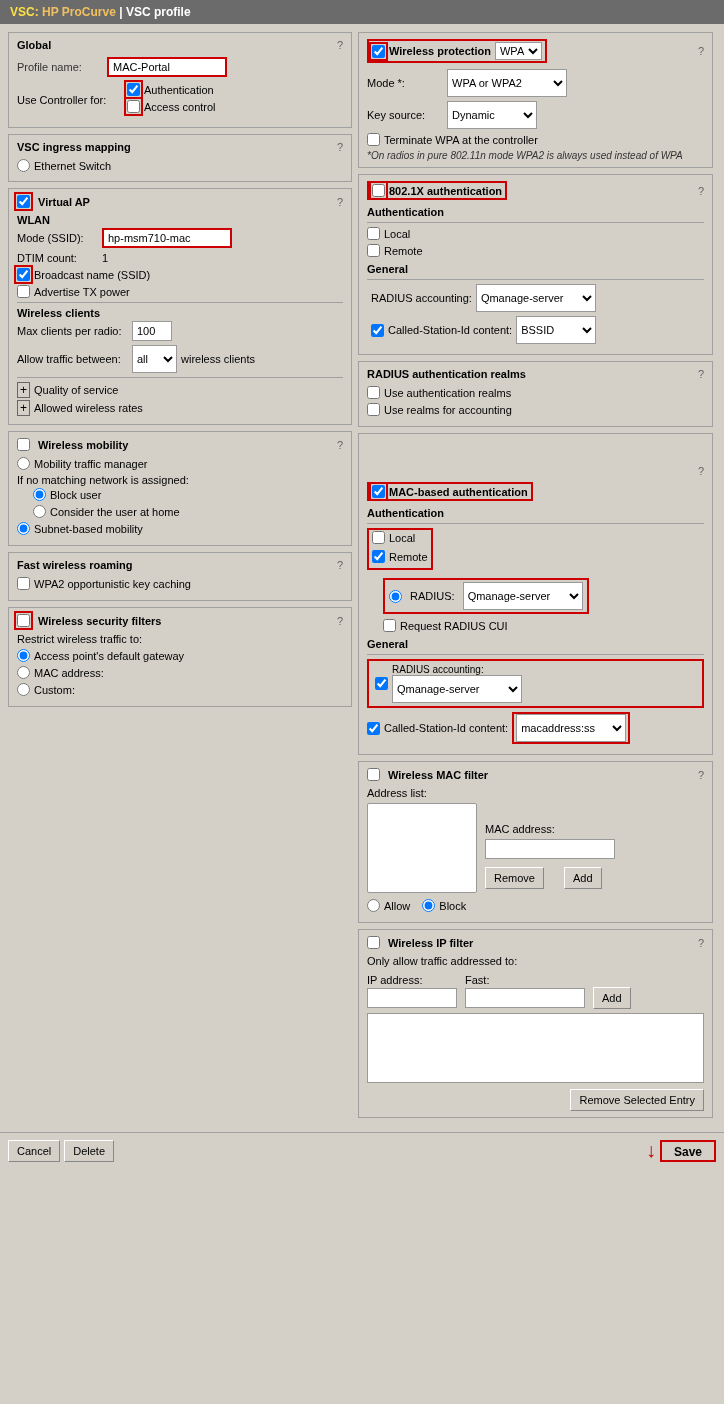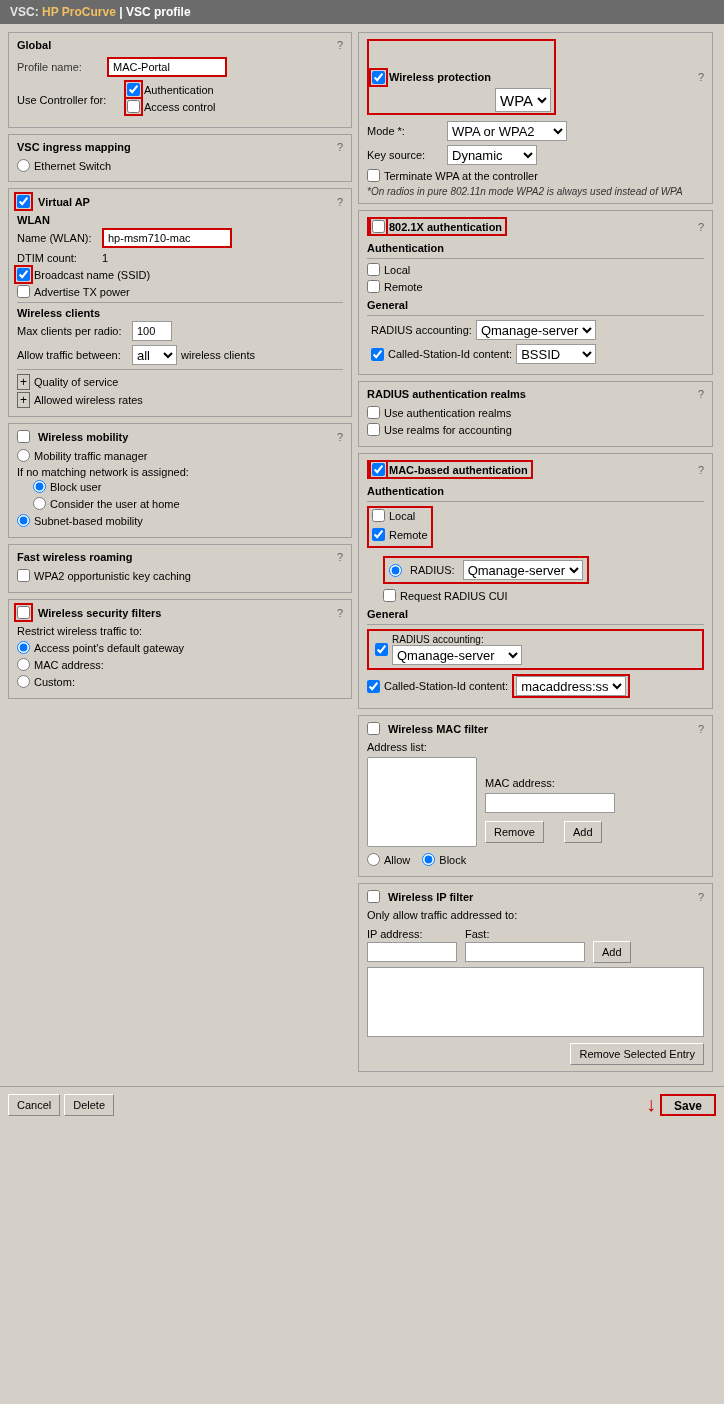--- a/index.html
+++ b/index.html
@@ -5,21 +5,21 @@
     * { box-sizing: border-box; margin: 0; padding: 0; }
     body { font-family: Arial, Helvetica, sans-serif; font-size: 11px; background: #d4d0c8; width: 724px; }
     
     .title-bar {
       background: #6b6b6b;
       color: #f0c060;
       padding: 5px 10px;
       font-size: 12px;
       font-weight: bold;
     }
-    .title-bar span { color: #e5e5e5; }
+    .title-bar span { color: #fde047; }
     
     .main-content {
       display: flex;
       gap: 0;
       padding: 8px;
       background: #d4d0c8;
     }
     
     .left-col { width: 350px; padding-right: 6px; }
     .right-col { width: 355px; }
@@ -72,22 +72,22 @@
     
     input[type="checkbox"] { cursor: pointer; }
     input[type="radio"] { cursor: pointer; }
     
     .checkbox-highlighted {
       outline: 2px solid #cc0000;
       outline-offset: 1px;
     }
     
     select {
-      font-size: 13px;
-      height: 20px;
+      font-size: 11px;
+      height: 28px;
       border: 1px solid #999;
       background: white;
     }
     
     .radio-group { margin-bottom: 3px; }
     
     .indent { padding-left: 16px; }
     
     .sub-label { font-weight: bold; margin: 4px 0 2px 0; font-size: 11px; }
     
@@ -249,21 +249,21 @@
     </div>
 
     <div class="section">
       <div class="section-header">
         <input type="checkbox" checked="" class="checkbox-highlighted" style="margin-right: 4px;">
         <span>Virtual AP</span>
         <span class="help">?</span>
       </div>
       <div class="sub-label">WLAN</div>
       <div class="form-row">
-        <span style="min-width:85px;">Name (WLAN):</span>
+        <span style="min-width:85px;">Mode (SSID):</span>
         <input type="text" class="highlighted" value="hp-msm710-mac" style="width: 130px;">
       </div>
       <div class="form-row">
         <span style="min-width:85px;">DTIM count:</span>
         <span>1</span>
       </div>
       <div class="form-row">
         <input type="checkbox" checked="" class="checkbox-highlighted" style="margin-right: 4px;">
         <span>Broadcast name (SSID)</span>
       </div>
@@ -353,21 +353,21 @@
     </div>
   </div>
 
   <div class="right-col">
 
     <div class="section">
       <div class="section-header">
         <div class="wpa-section-box">
           <input type="checkbox" checked="" class="checkbox-highlighted" style="">
           <span>Wireless protection</span>
-          <select style="height:24px;font-size:15px;border:1px solid #999;margin-top:46px;">
+          <select style="height:18px;font-size:11px;border:1px solid #999;">
             <option>WPA</option>
           </select>
         </div>
         <span class="help">?</span>
       </div>
       <div class="form-row">
         <span style="min-width:80px;">Mode *:</span>
         <select style="width:120px;">
           <option>WPA or WPA2</option>
         </select>
@@ -430,21 +430,21 @@
         <span>Use authentication realms</span>
       </div>
       <div class="form-row">
         <input type="checkbox" style="margin-right: 4px;">
         <span>Use realms for accounting</span>
       </div>
     </div>
 
     <div class="section">
       <div class="section-header">
-        <div class="mac-auth-header-box" style="padding:1px 3px;">
+        <div class="mac-auth-header-box" style="padding:1px 3px;margin-top:42px;">
           <input type="checkbox" checked="" class="checkbox-highlighted" style="">
           <span>MAC-based authentication</span>
         </div>
         <span class="help">?</span>
       </div>
       <div class="sub-label">Authentication</div>
       <div class="divider"></div>
       <div class="form-row">
         <div style="border:2px solid #cc0000; padding:1px 3px; display:flex; flex-direction:column; gap:2px;">
           <div class="form-row">

